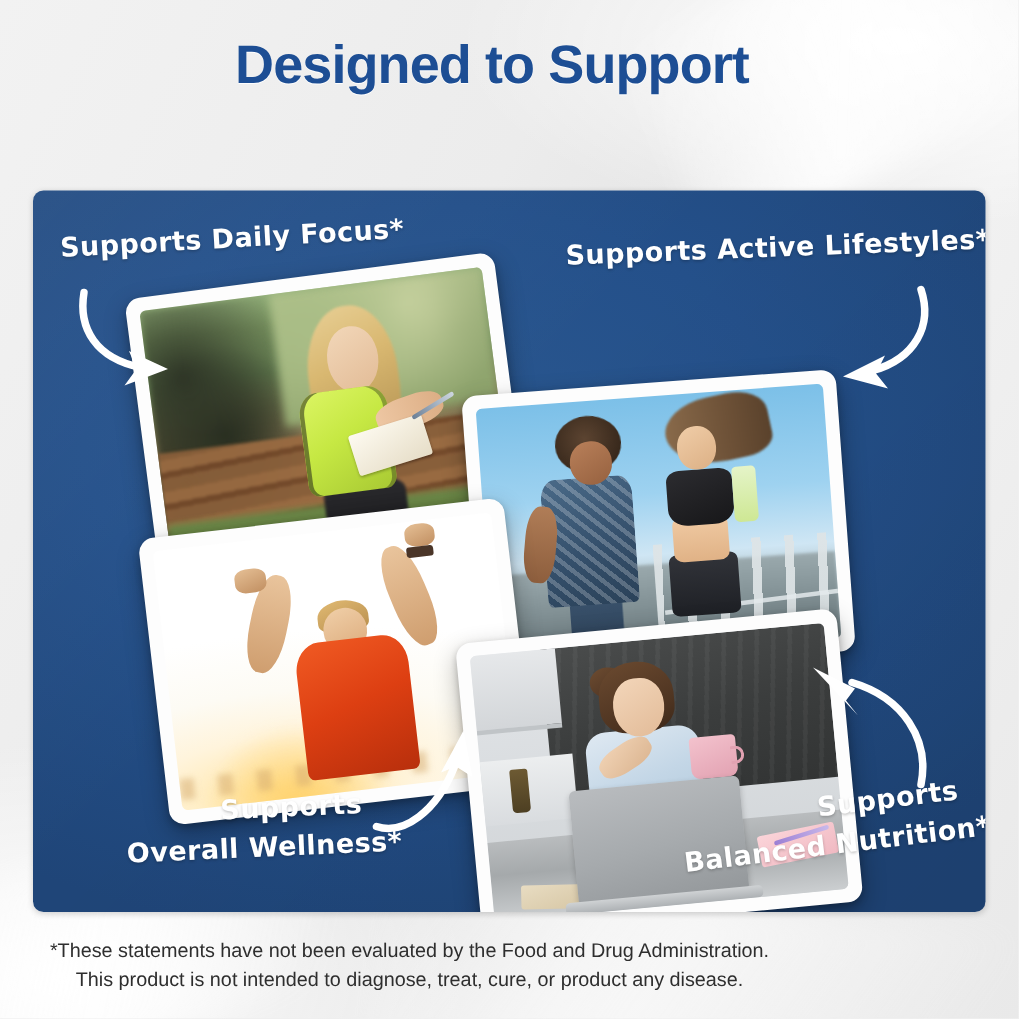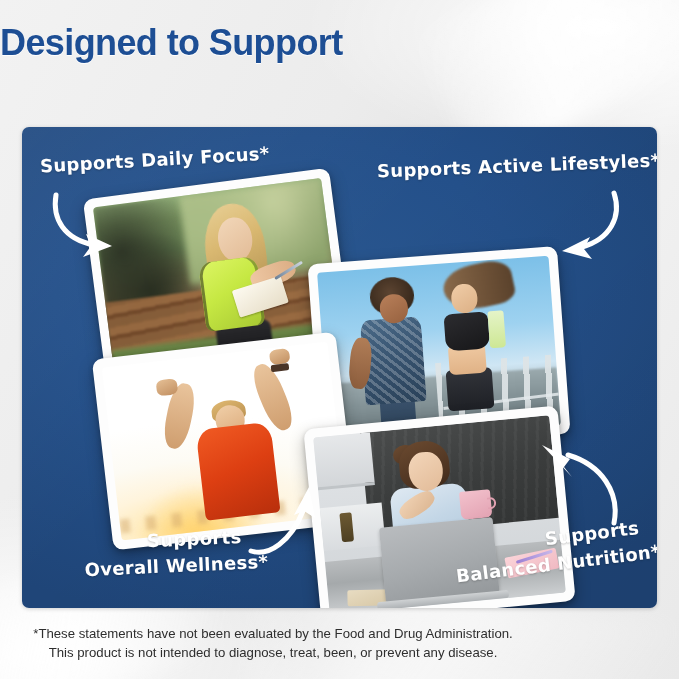--- a/index.html
+++ b/index.html
@@ -25,20 +25,21 @@
     background: linear-gradient(120deg, rgba(255,255,255,0) 0%, rgba(255,255,255,.85) 45%, rgba(255,255,255,0) 90%);
     filter: blur(9px);
   }
   .sheen-a { left: 430px; top: -40px; width: 300px; height: 150px; transform: rotate(-28deg); }
   .sheen-b { left: -60px; top: 560px; width: 300px; height: 130px; transform: rotate(-18deg); opacity:.8; }
   .sheen-c { left: 250px; top: 600px; width: 420px; height: 120px; transform: rotate(6deg); opacity:.55; }
 
   
   #headline {
     position: absolute; left: 0; top: 22px; width: 656px;
+    text-align: center;
     color: #1d4e94;
     font-size: 36px;
     line-height: 1.14;
     font-weight: bold;
     letter-spacing: -0.6px;
     text-shadow: 0 1px 0 rgba(255,255,255,.9);
   }
   #headline .l2 { display: block; }
 
   
@@ -523,16 +524,16 @@
           <div class="penp"></div>
         <div class="papers"></div>
           <div class="laptop"></div>
       </div>
     </div>
 
   </div>
 
   <div id="disclaimer">
     <span>*These statements have not been evaluated by the Food and Drug Administration.</span>
-    <span class="d2">This product is not intended to diagnose, treat, been, or prevent any disease.</span>
+    <span class="d2">This product is not intended to diagnose, treat, cure, or product any disease.</span>
   </div>
 
 </div>
 
 </body></html>

